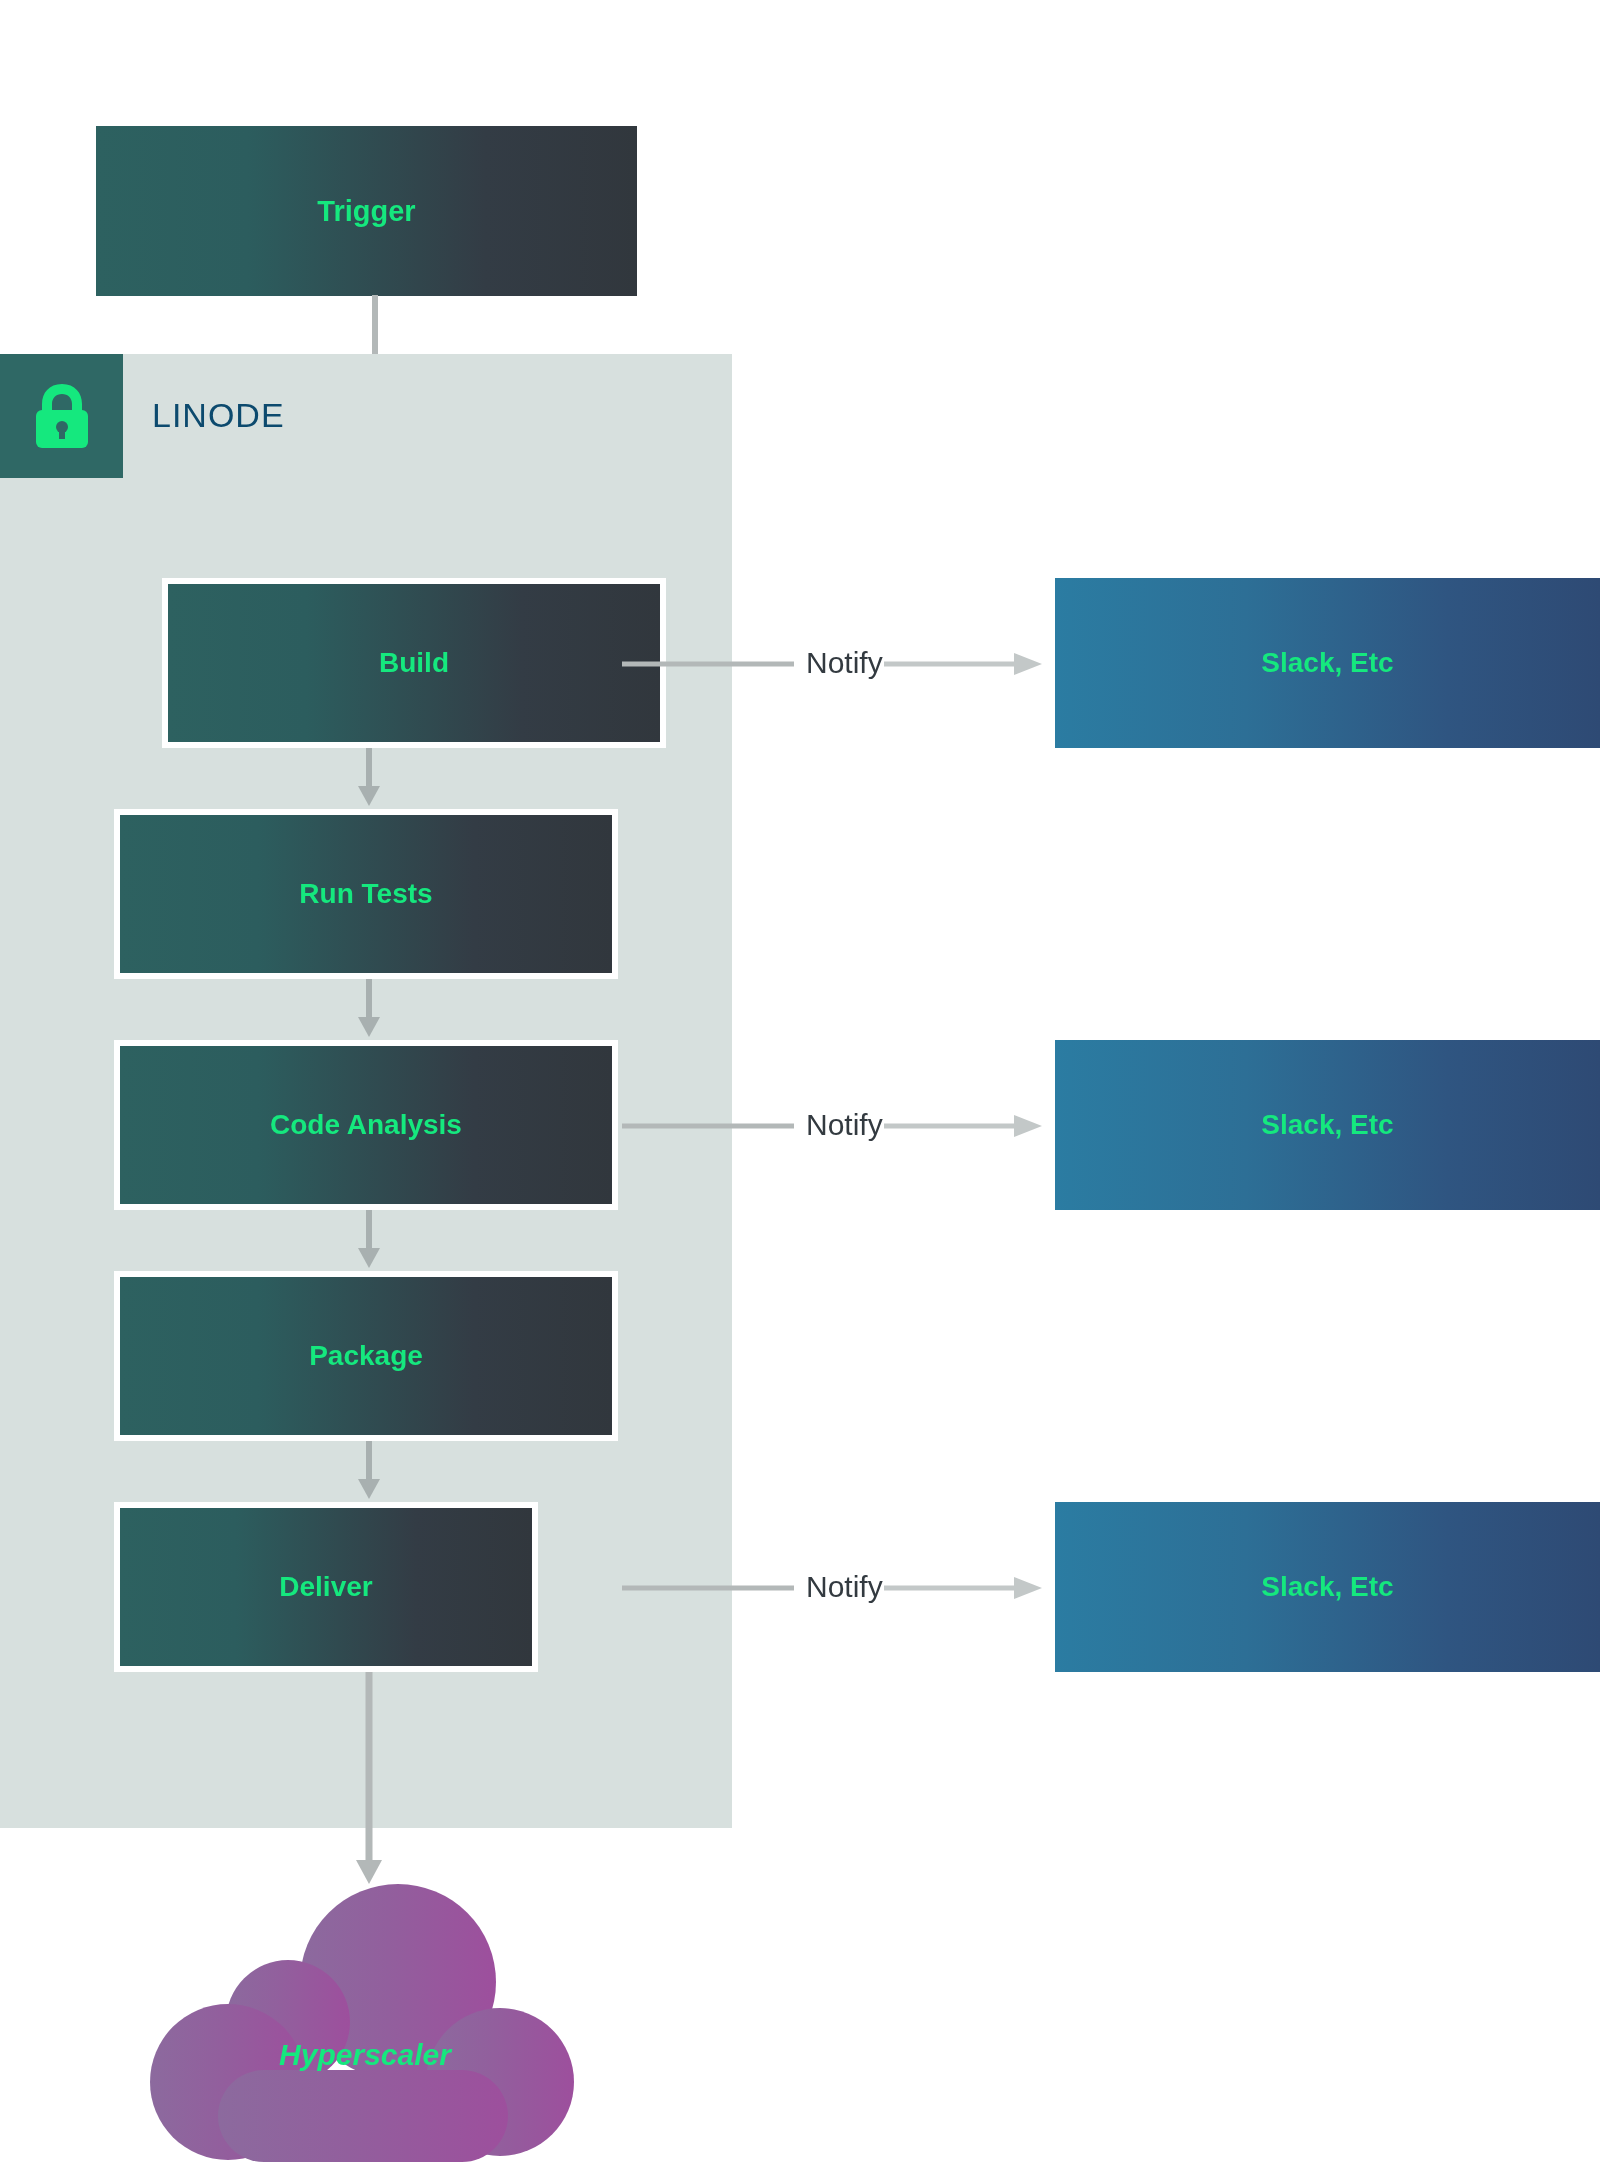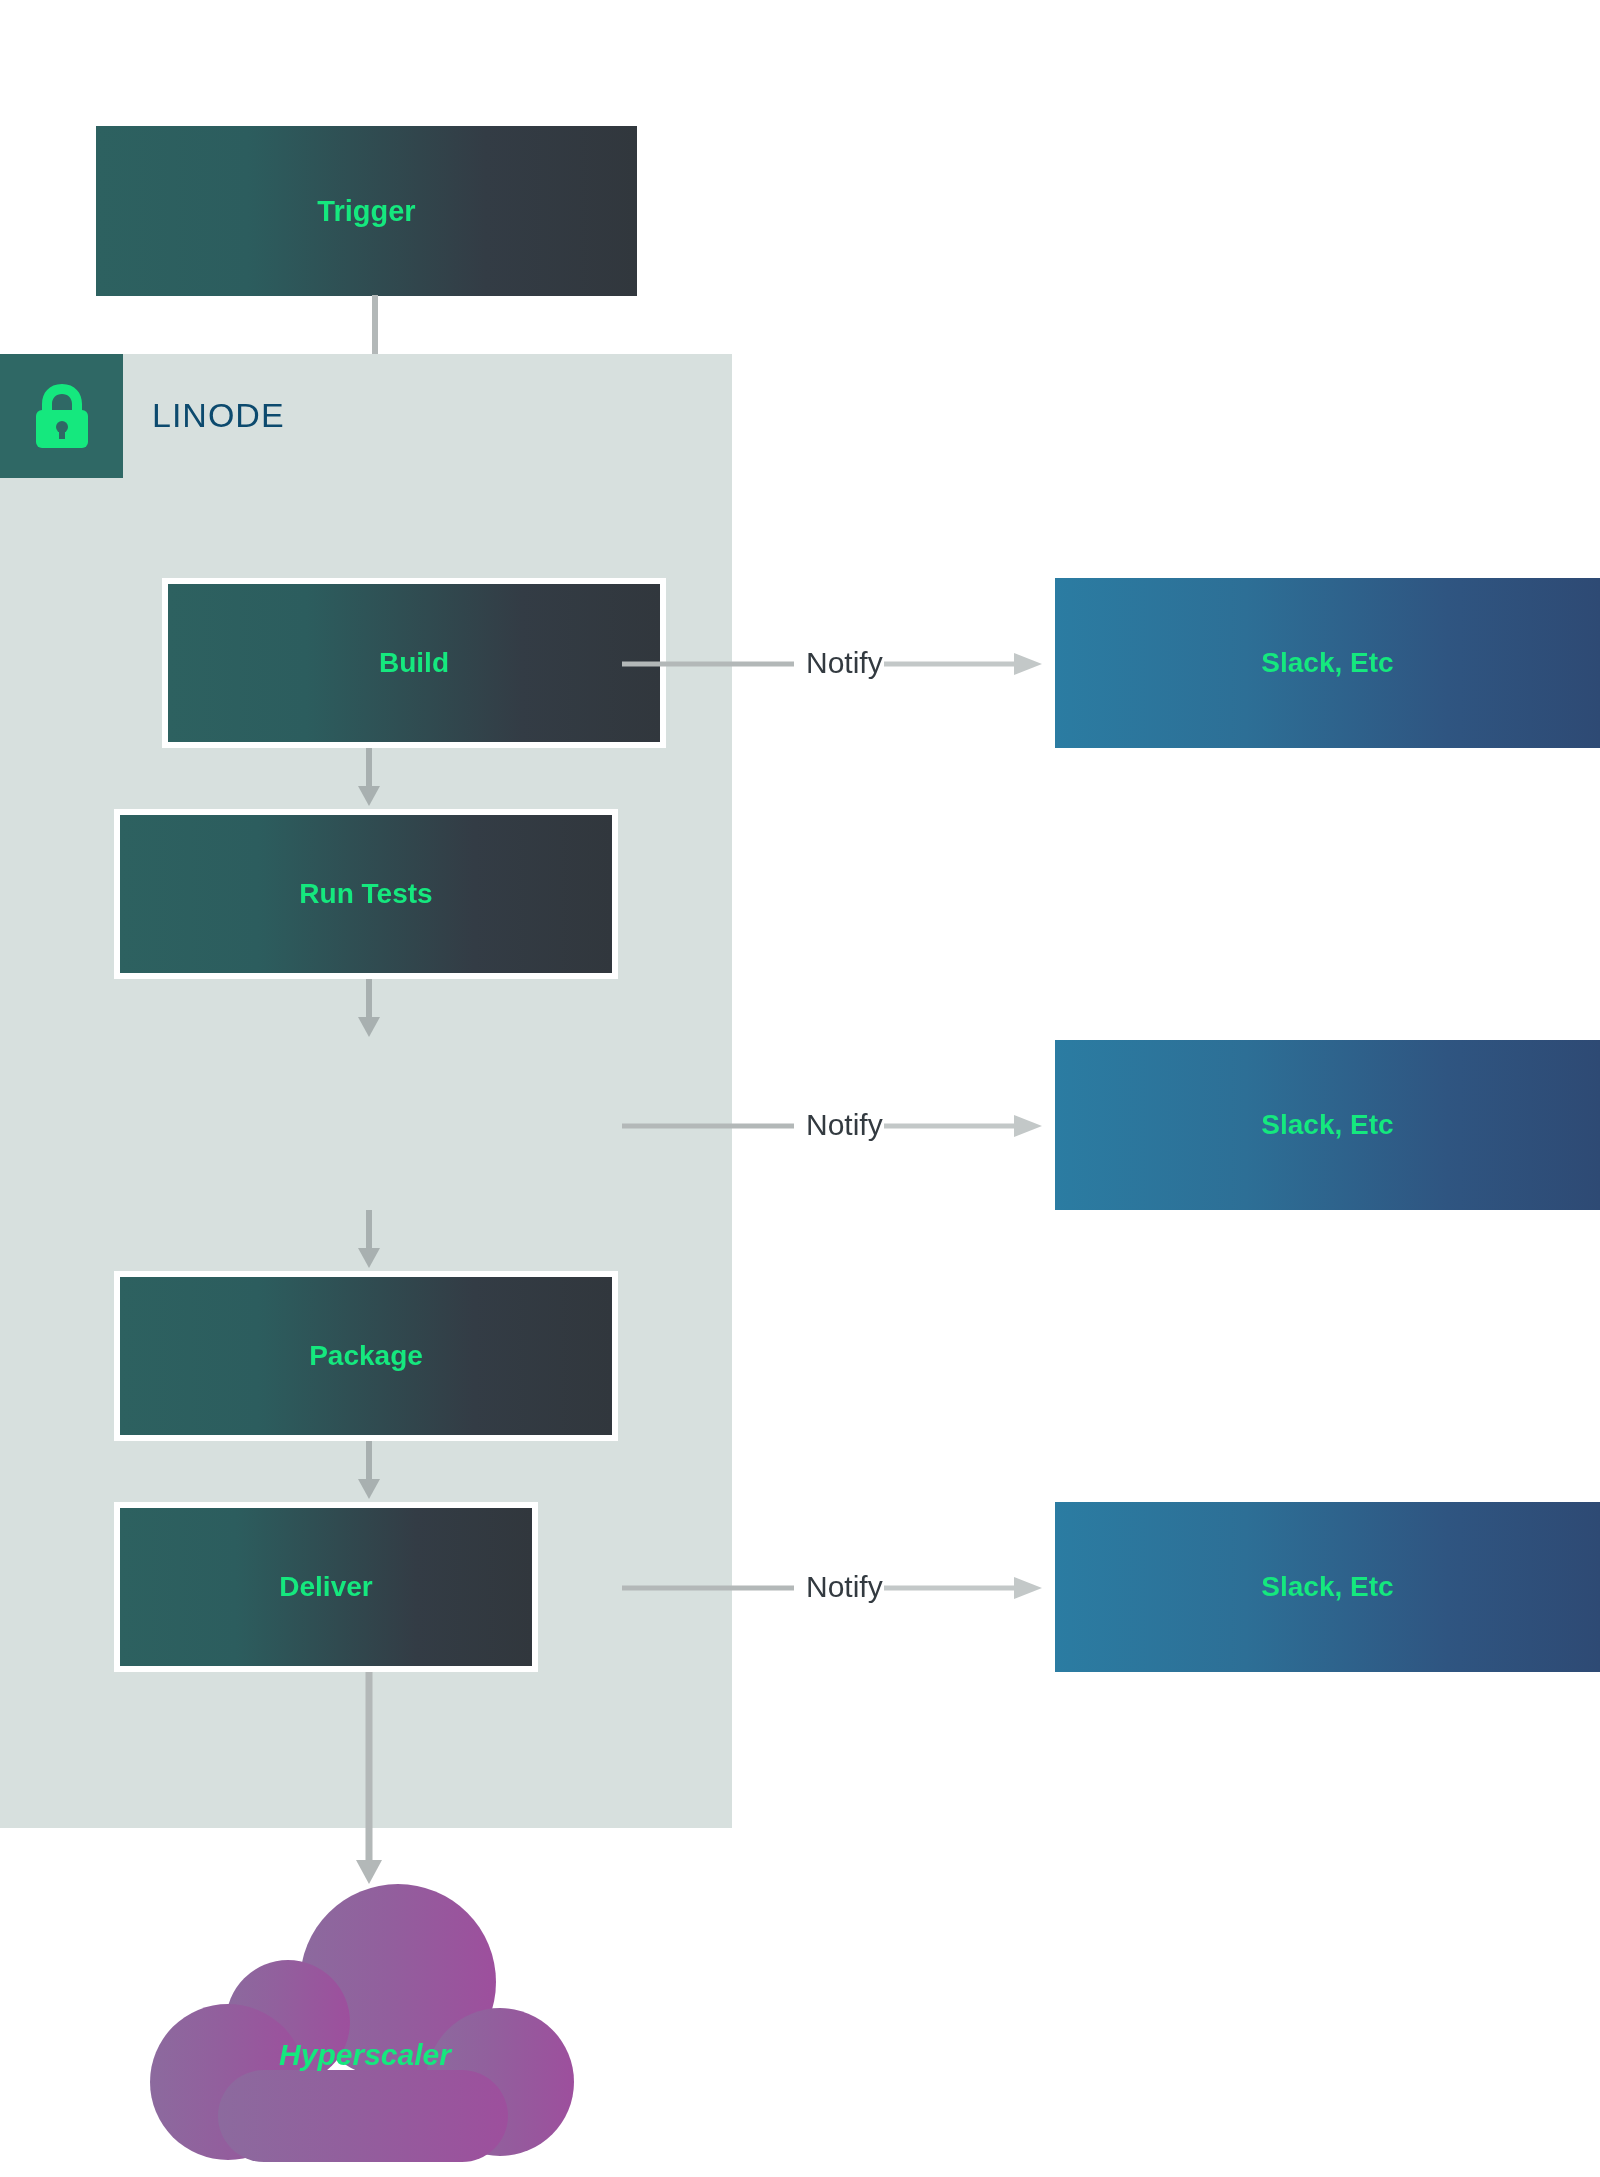--- a/index.html
+++ b/index.html
@@ -167,20 +167,23 @@
       <rect x="28" y="45" width="6" height="12" fill="#2f6865"></rect>
     </svg>
   </div>
   <div id="linode-label">LINODE</div>
 
   <div class="stage-box framed" id="box-build">
     <span class="stage-label">Build</span>
   </div>
   <div class="stage-box framed" id="box-run-tests">
     <span class="stage-label">Run Tests</span>
+  </div>
+  <div class="stage-box framed" id="box-code-analysis">
+    <span class="stage-label">Code Analysis</span>
   </div>
   <div class="stage-box framed" id="box-package">
     <span class="stage-label">Package</span>
   </div>
   <div class="stage-box framed" id="box-deliver">
     <span class="stage-label">Deliver</span>
   </div>
 
   <svg class="arrow-svg" style="left:355px; top:748px;" width="28" height="62" viewBox="0 0 28 62">
     <line x1="14" y1="0" x2="14" y2="40" stroke="#a8b0b0" stroke-width="6"></line>

